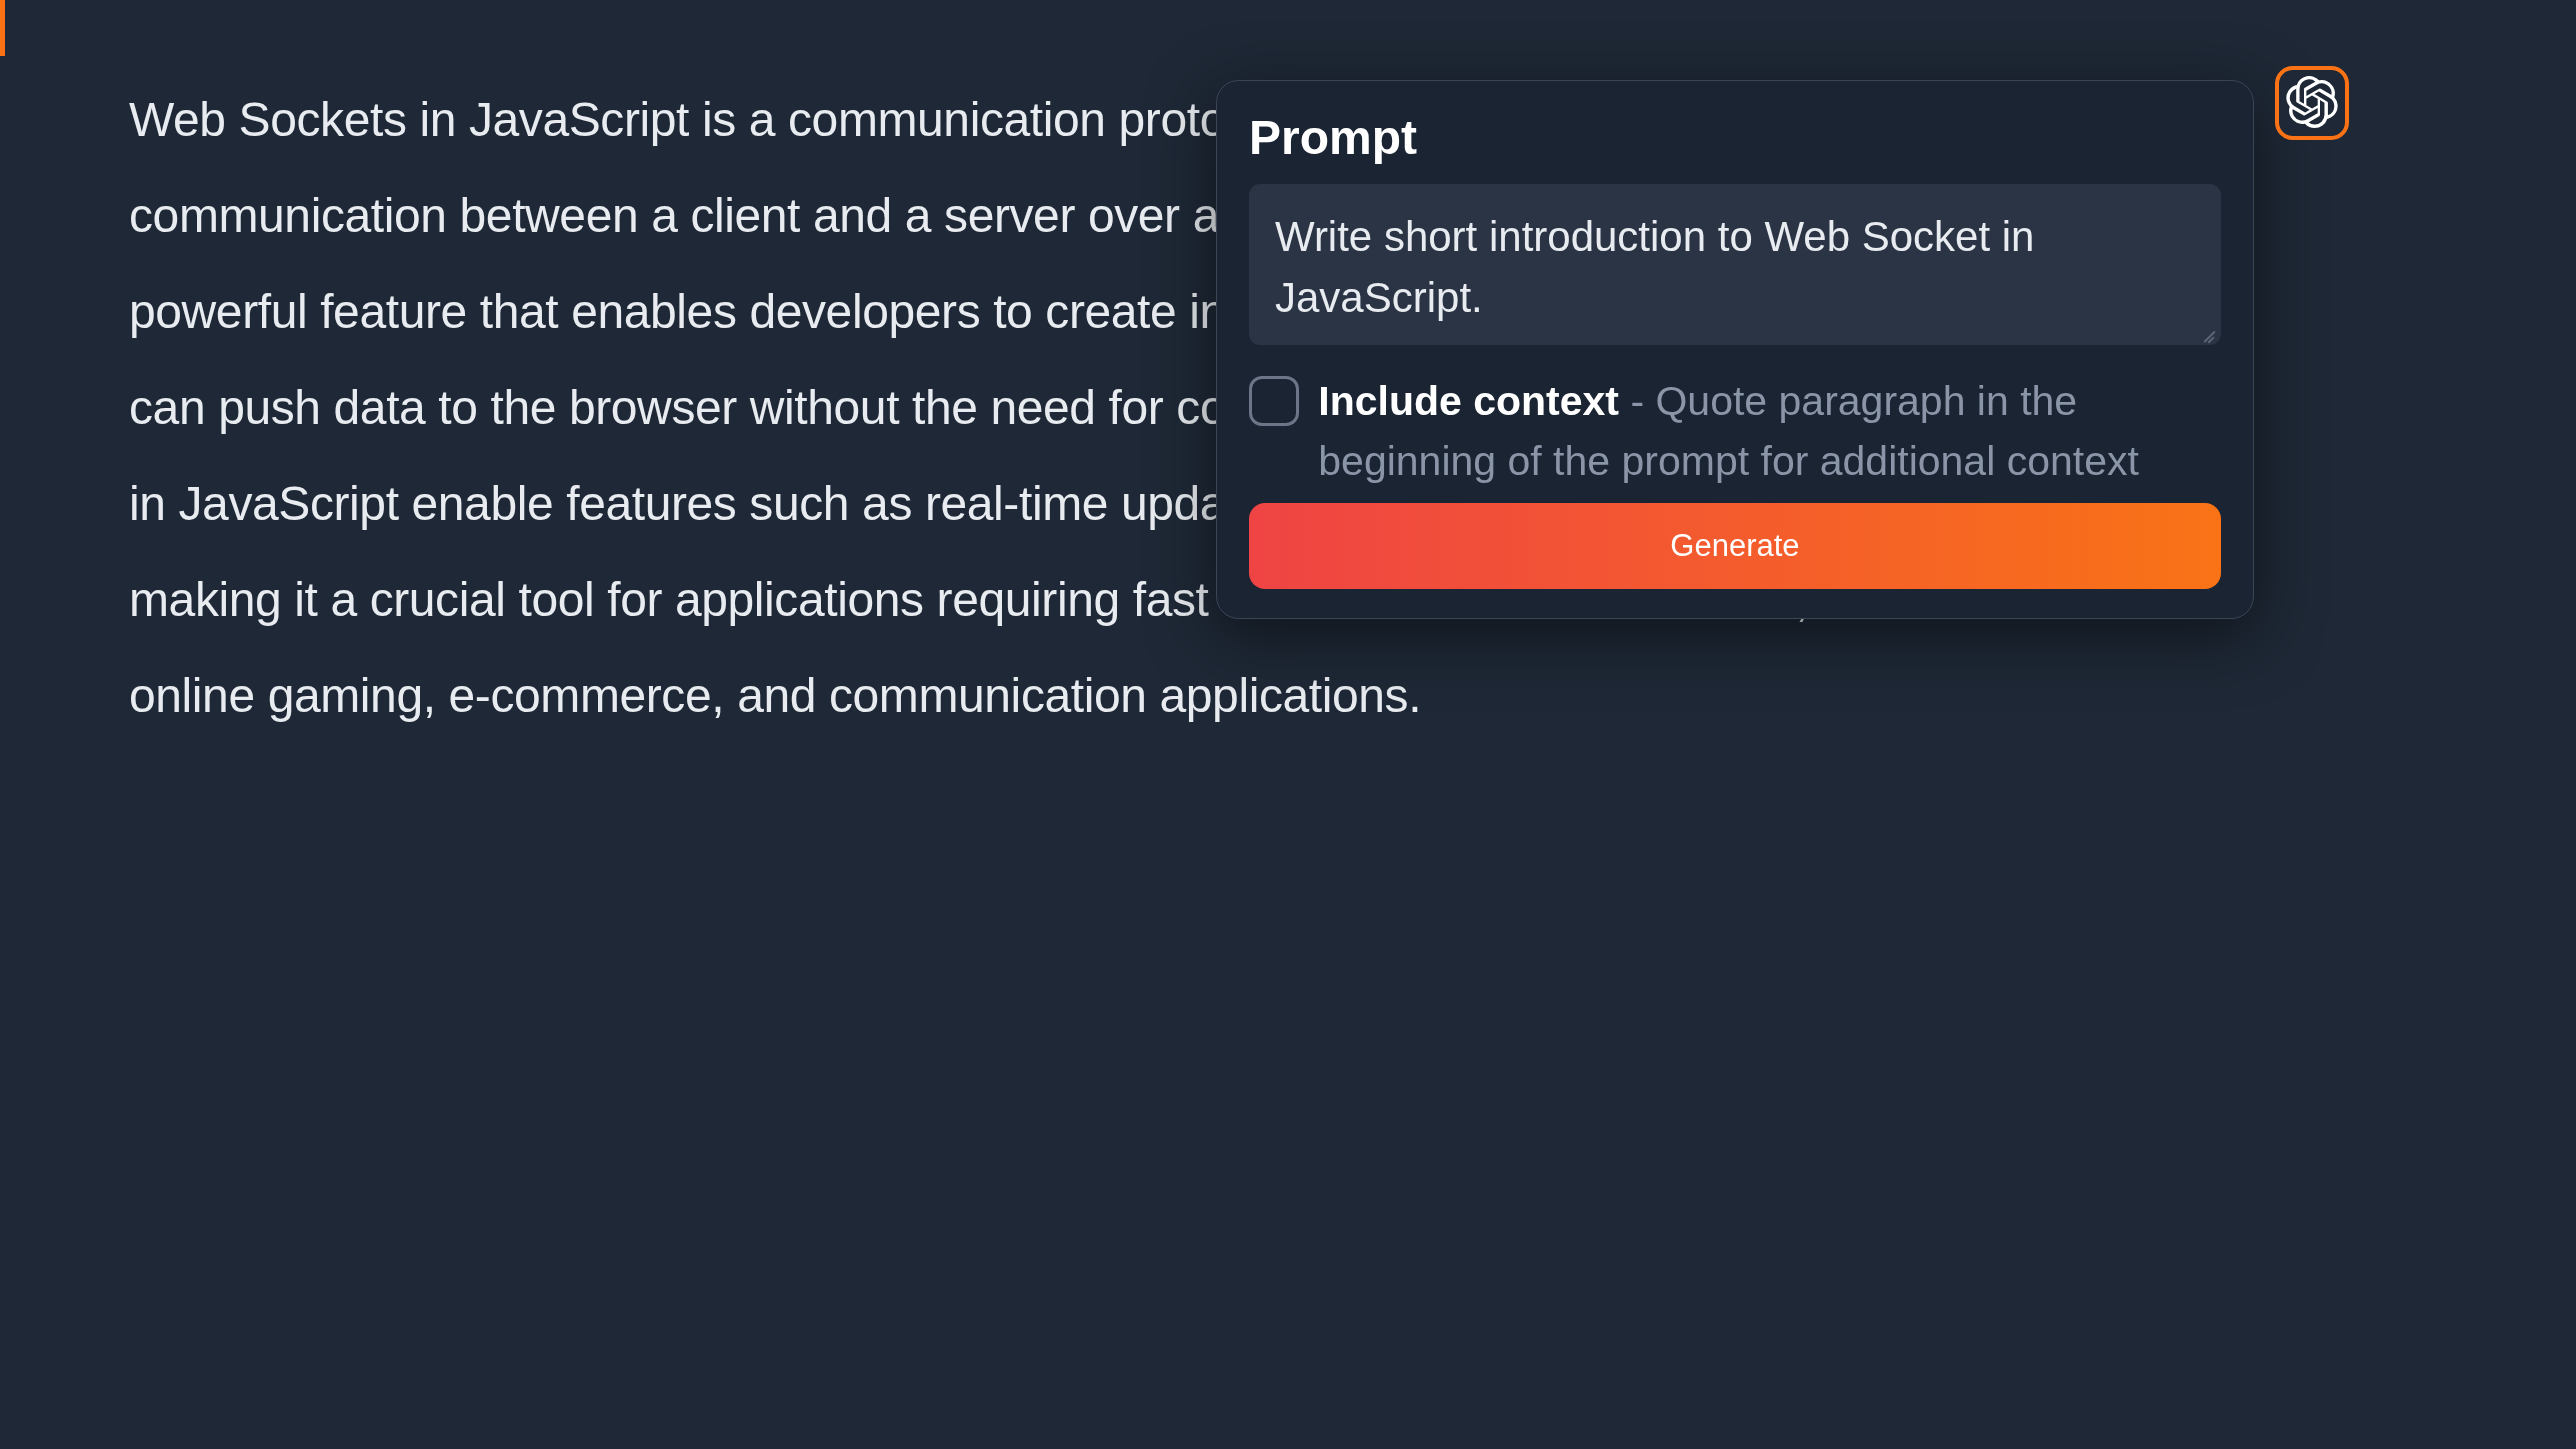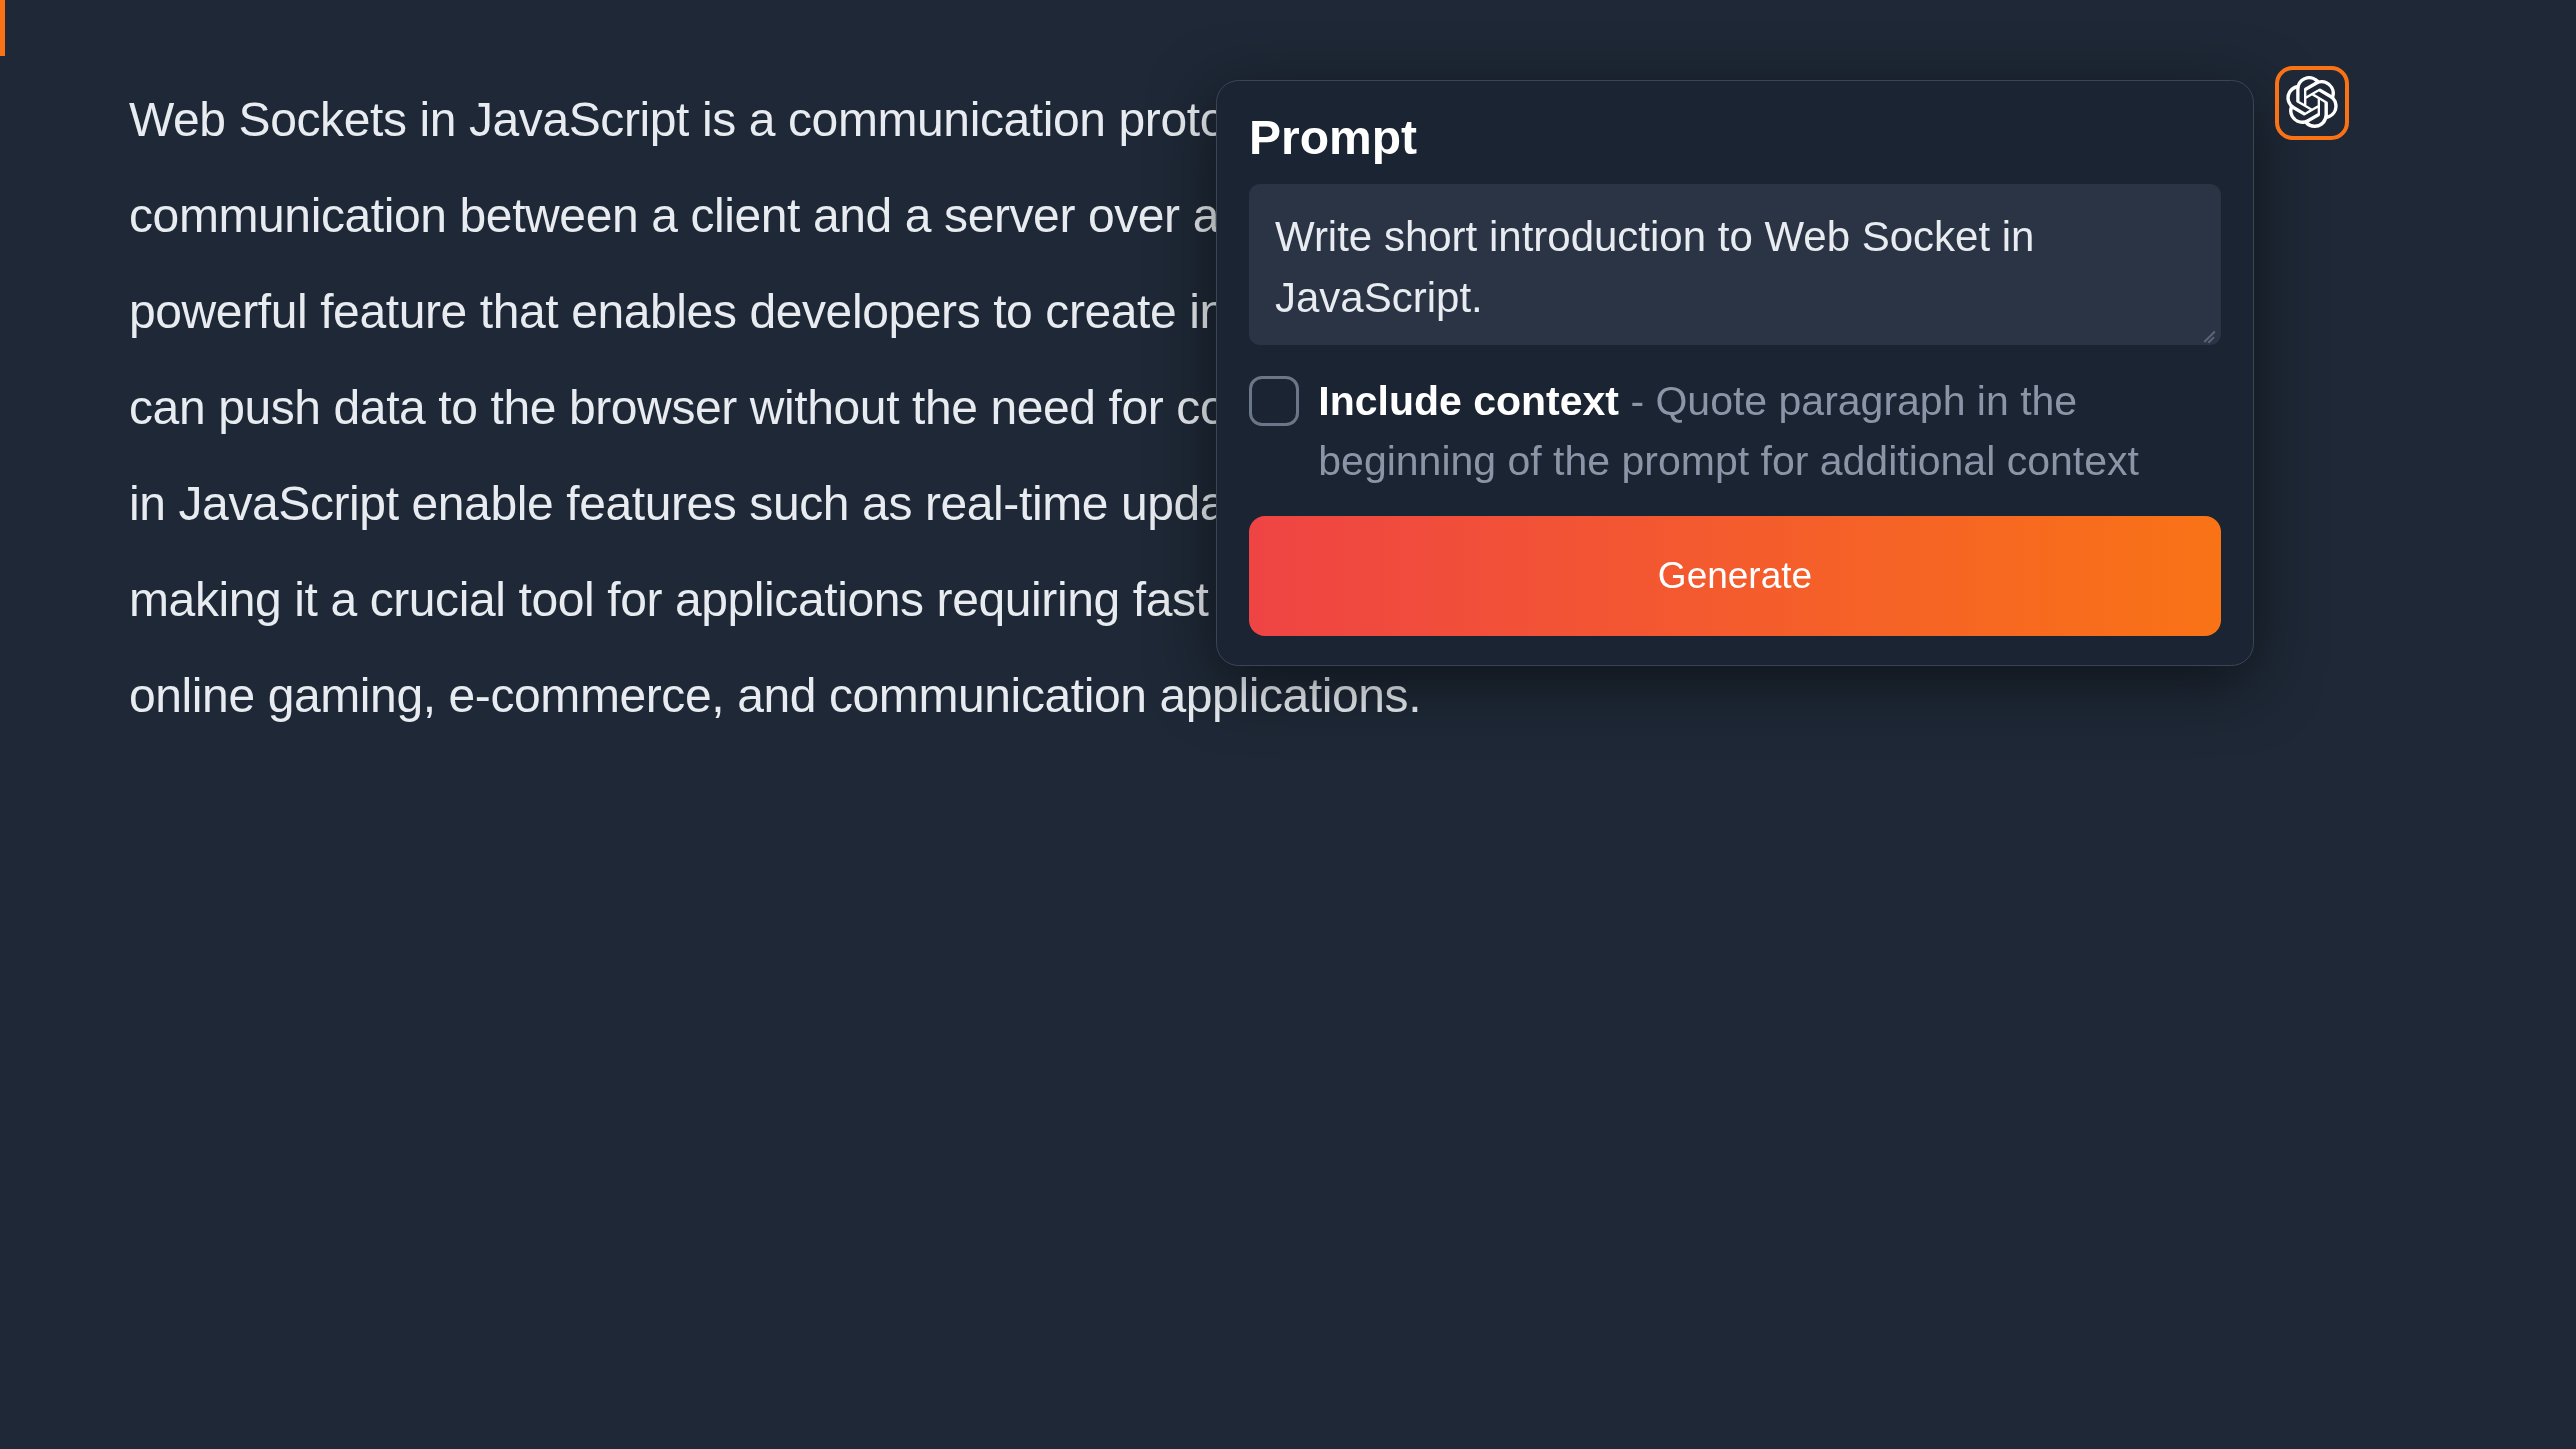--- a/index.html
+++ b/index.html
@@ -61,21 +61,21 @@
       font-family: inherit;
       resize: none;
       line-height: 1.45;
       height: 161px;
     }
     .context-row {
       display: flex;
       align-items: flex-start;
       gap: 19.3px;
       margin-top: 22.5px;
-      margin-bottom: 24px;
+      margin-bottom: 11px;
     }
     .context-checkbox {
       width: 50px;
       height: 50px;
       border: 3.2px solid #6b7688;
       border-radius: 13px;
       background: transparent;
       flex-shrink: 0;
       margin-top: 4.8px;
       cursor: pointer;
@@ -84,26 +84,26 @@
       font-size: 41px;
       line-height: 1.48;
       color: #8a95a7;
     }
     .context-label-bold {
       color: #ffffff;
       font-weight: 700;
     }
     .generate-button {
       width: 100%;
-      padding: 39px;
+      padding: 25px;
       background: linear-gradient(90deg, #ef4444 0%, #f97316 100%);
       border: none;
       border-radius: 16px;
       color: #ffffff;
-      font-size: 37px;
+      font-size: 31px;
       font-weight: 500;
       cursor: pointer;
       font-family: inherit;
     }
     .ai-badge {
       position: absolute;
       top: 66px;
       left: 2275px;
       width: 74px;
       height: 74px;

